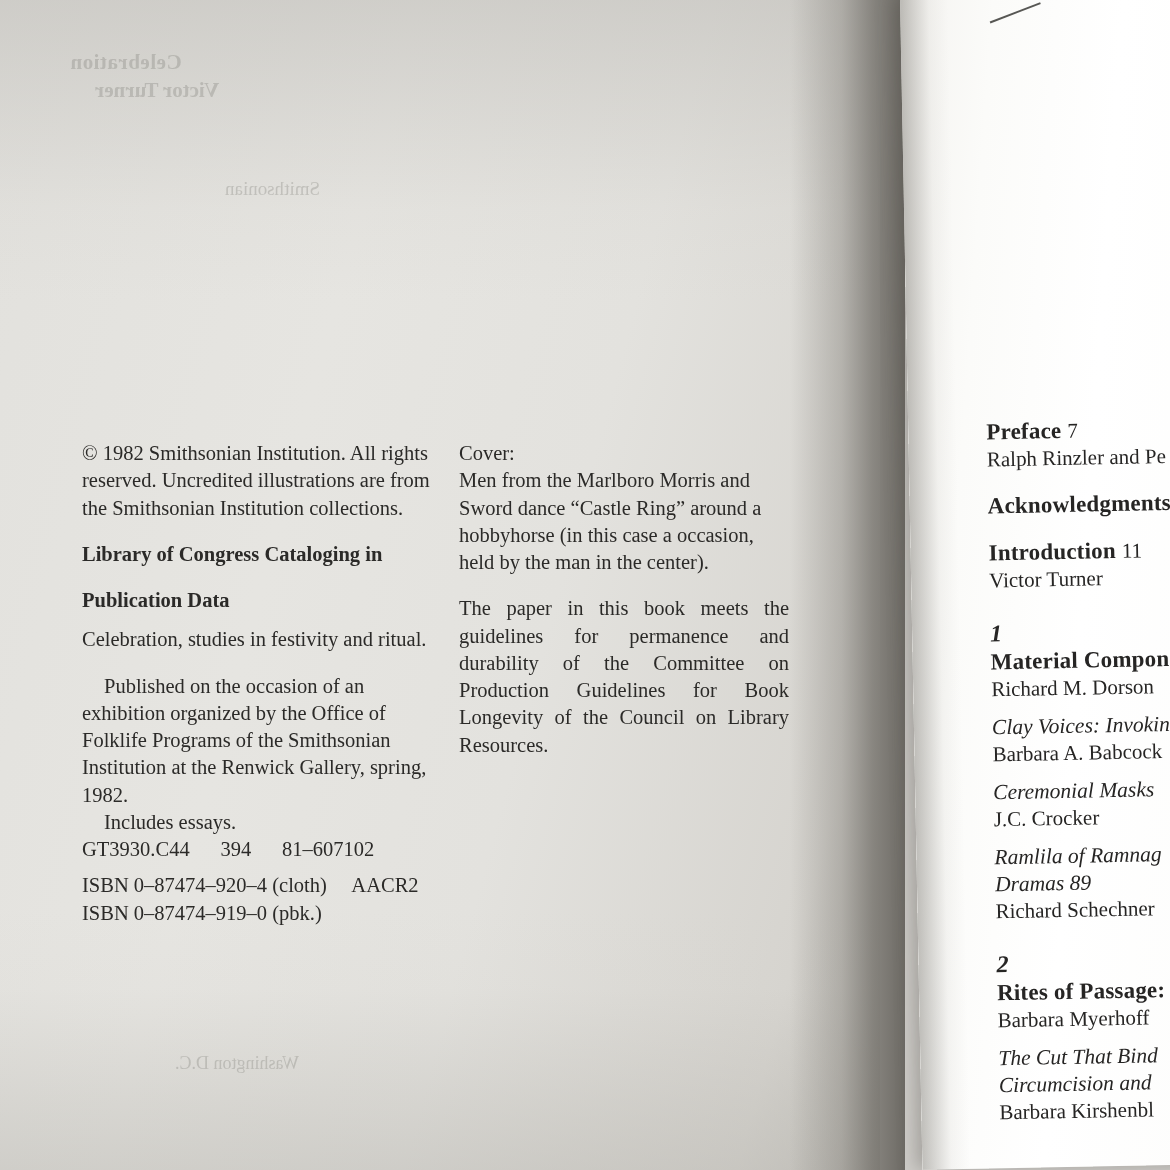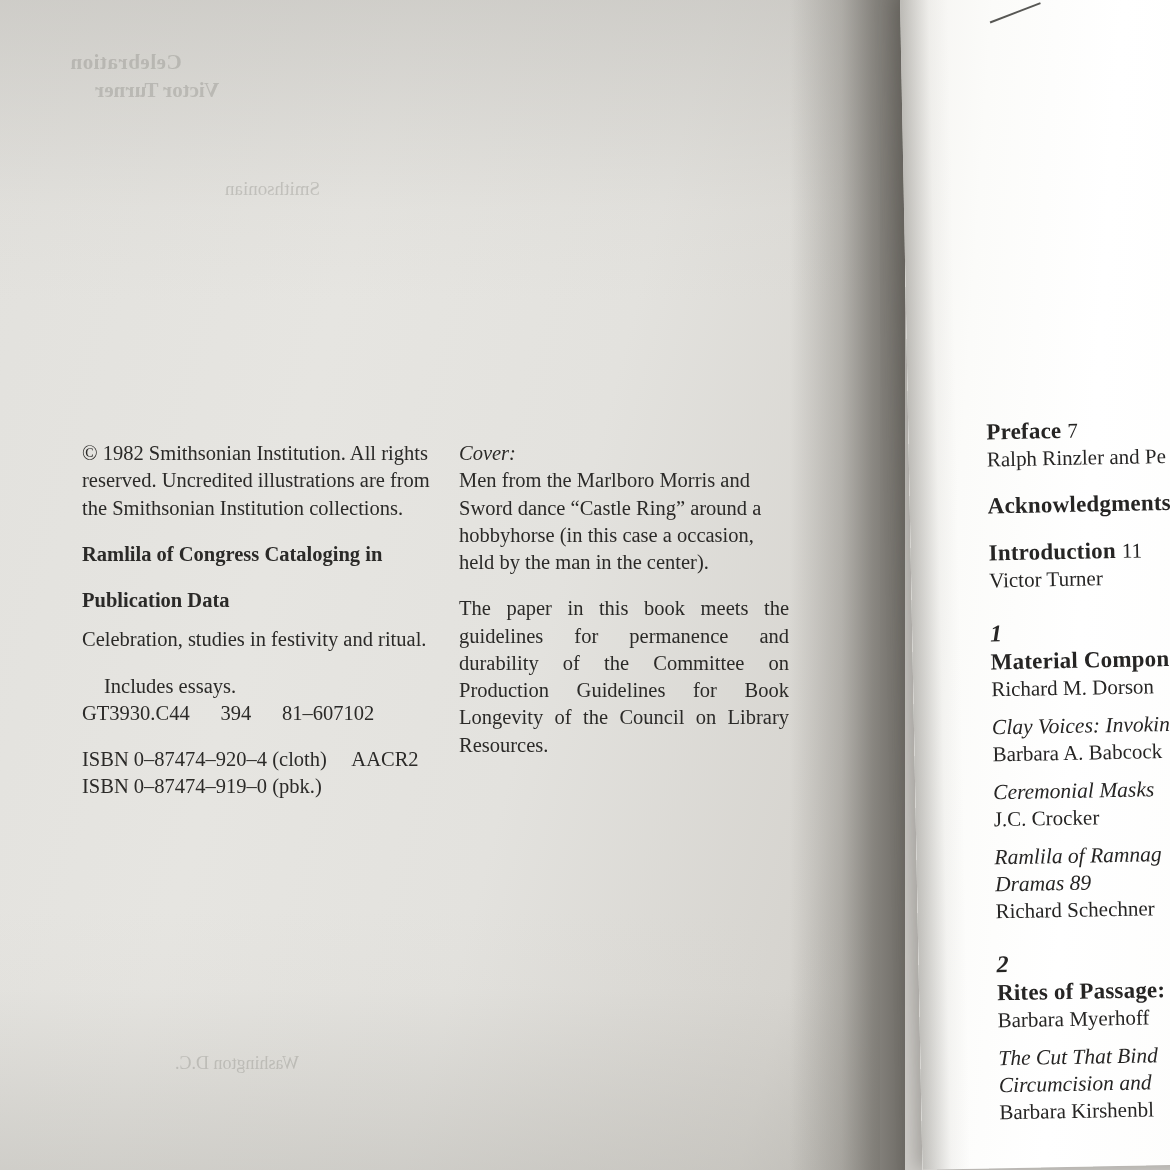--- a/index.html
+++ b/index.html
@@ -104,21 +104,21 @@
     position: absolute;
     left: 459px;
     top: 440px;
     width: 330px;
     font-size: 20.5px;
     line-height: 1.33;
     color: #2b2a28;
   }
   .col-left p, .col-right p { margin: 0 0 19px 0; }
   .hdr { font-weight: bold; margin: 0 0 0 0; }
-  .ital { font-style: italic; }
+  .ital { }
   .indent { text-indent: 22px; }
   .justify { text-align: justify; }
   .nowrap-gap { white-space: pre; }
 
   
   .toc {
     position: absolute;
     left: 78px;
     top: 420px;
     width: 300px;
@@ -164,28 +164,29 @@
     <div class="verso-shade-bottom"></div>
 
     <div class="ghost g1">Celebration</div>
     <div class="ghost g2">Victor Turner</div>
     <div class="ghost g3">Smithsonian</div>
     <div class="ghost g4">Washington D.C.</div>
 
     <div class="col-left">
       <p>© 1982 Smithsonian Institution. All rights reserved. Uncredited illustrations are from the Smithsonian Institution collections.</p>
 
-      <p class="hdr">Ramlila of Congress Cataloging in</p>
+      <p class="hdr">Library of Congress Cataloging in</p>
       <p class="hdr" style="margin-bottom:12px">Publication Data</p>
 
       <p>Celebration, studies in festivity and ritual.</p>
 
+      <p class="indent" style="margin-bottom:0">Published on the occasion of an exhibition organized by the Office of Folklife Programs of the Smithsonian Institution at the Renwick Gallery, spring, 1982.</p>
       <p class="indent" style="margin-bottom:0">Includes essays.</p>
 
-      <p style="margin-bottom:19px">
+      <p style="margin-bottom:9px">
         <span>GT3930.C44</span><span class="nowrap-gap">      </span><span>394</span><span class="nowrap-gap">      </span><span>81–607102</span>
       </p>
 
       <p style="margin-bottom:0">
         <span>ISBN 0–87474–920–4 (cloth)</span><span class="nowrap-gap">     </span><span>AACR2</span>
       </p>
       <p>ISBN 0–87474–919–0 (pbk.)</p>
     </div>
 
     <div class="col-right">

